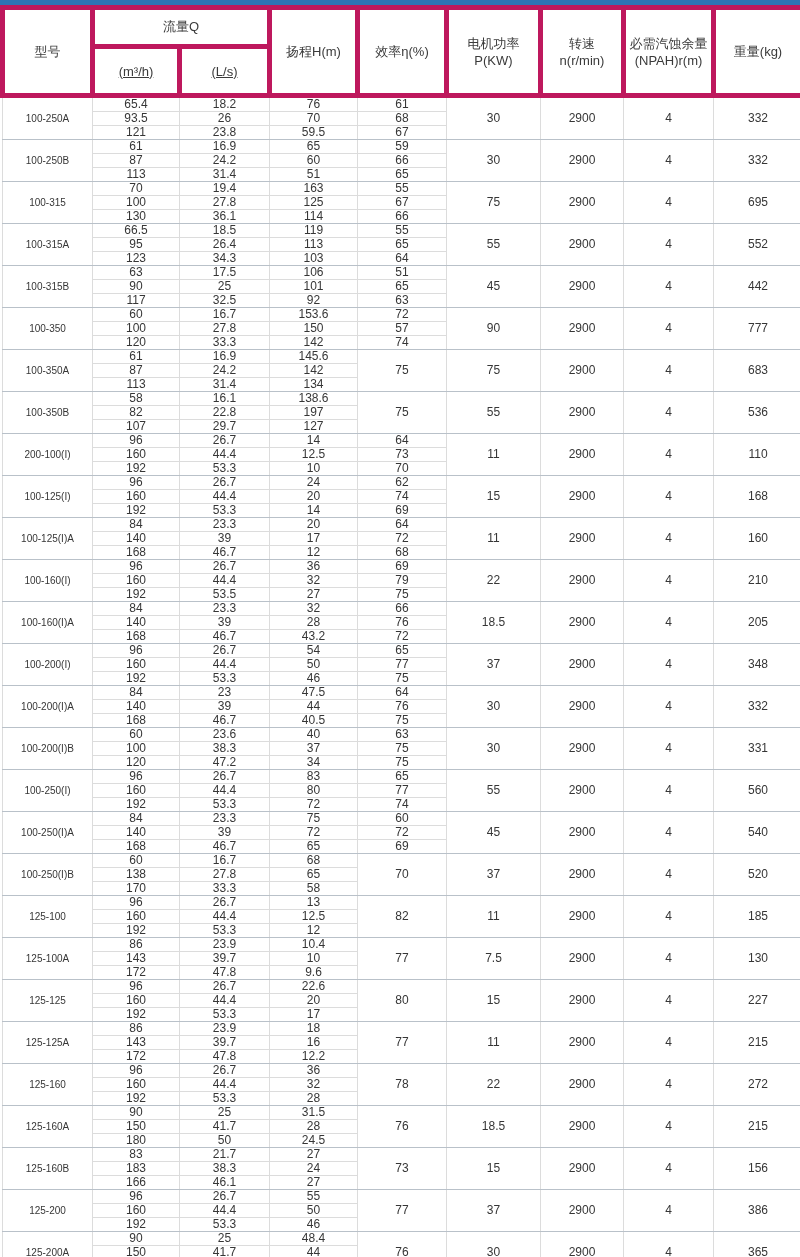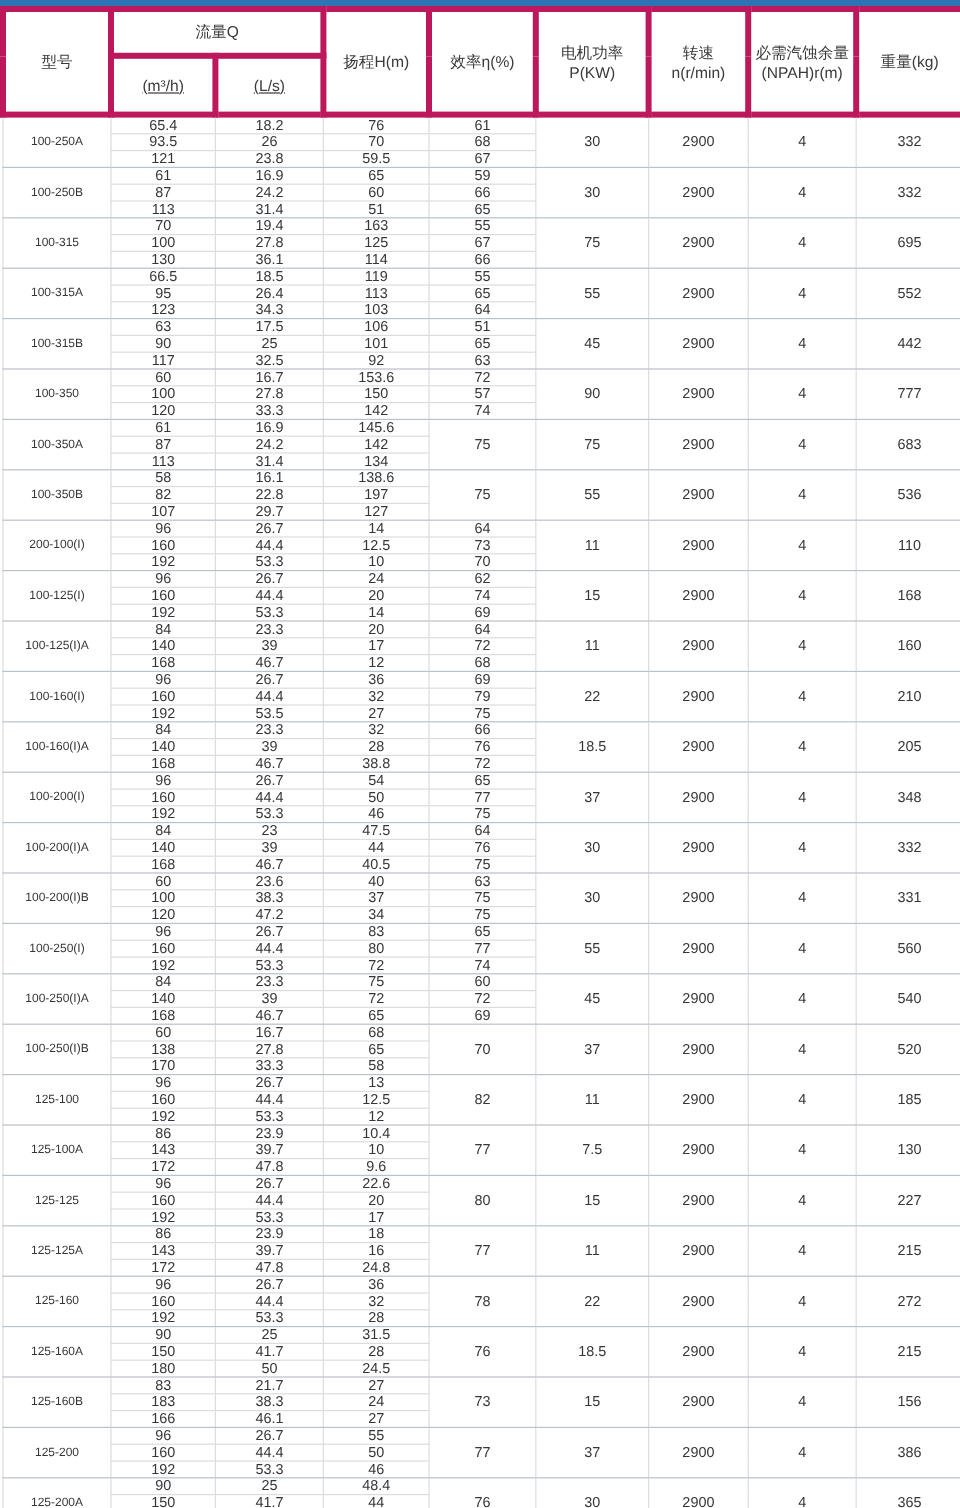--- a/index.html
+++ b/index.html
@@ -354,21 +354,21 @@
       </tr>
       <tr>
         <td>140</td>
         <td>39</td>
         <td>28</td>
         <td>76</td>
       </tr>
       <tr class="g-end">
         <td>168</td>
         <td>46.7</td>
-        <td>38.8</td>
+        <td>43.2</td>
         <td>72</td>
       </tr>
       <tr class="g-start">
         <td rowspan="3" class="model">100-200(I)</td>
         <td>96</td>
         <td>26.7</td>
         <td>54</td>
         <td>65</td>
         <td rowspan="3">37</td>
         <td rowspan="3">2900</td>
@@ -575,21 +575,21 @@
         <td rowspan="3">215</td>
       </tr>
       <tr>
         <td>143</td>
         <td>39.7</td>
         <td>16</td>
       </tr>
       <tr class="g-end">
         <td>172</td>
         <td>47.8</td>
-        <td>24.8</td>
+        <td>12.2</td>
       </tr>
       <tr class="g-start">
         <td rowspan="3" class="model">125-160</td>
         <td>96</td>
         <td>26.7</td>
         <td>36</td>
         <td rowspan="3">78</td>
         <td rowspan="3">22</td>
         <td rowspan="3">2900</td>
         <td rowspan="3">4</td>

